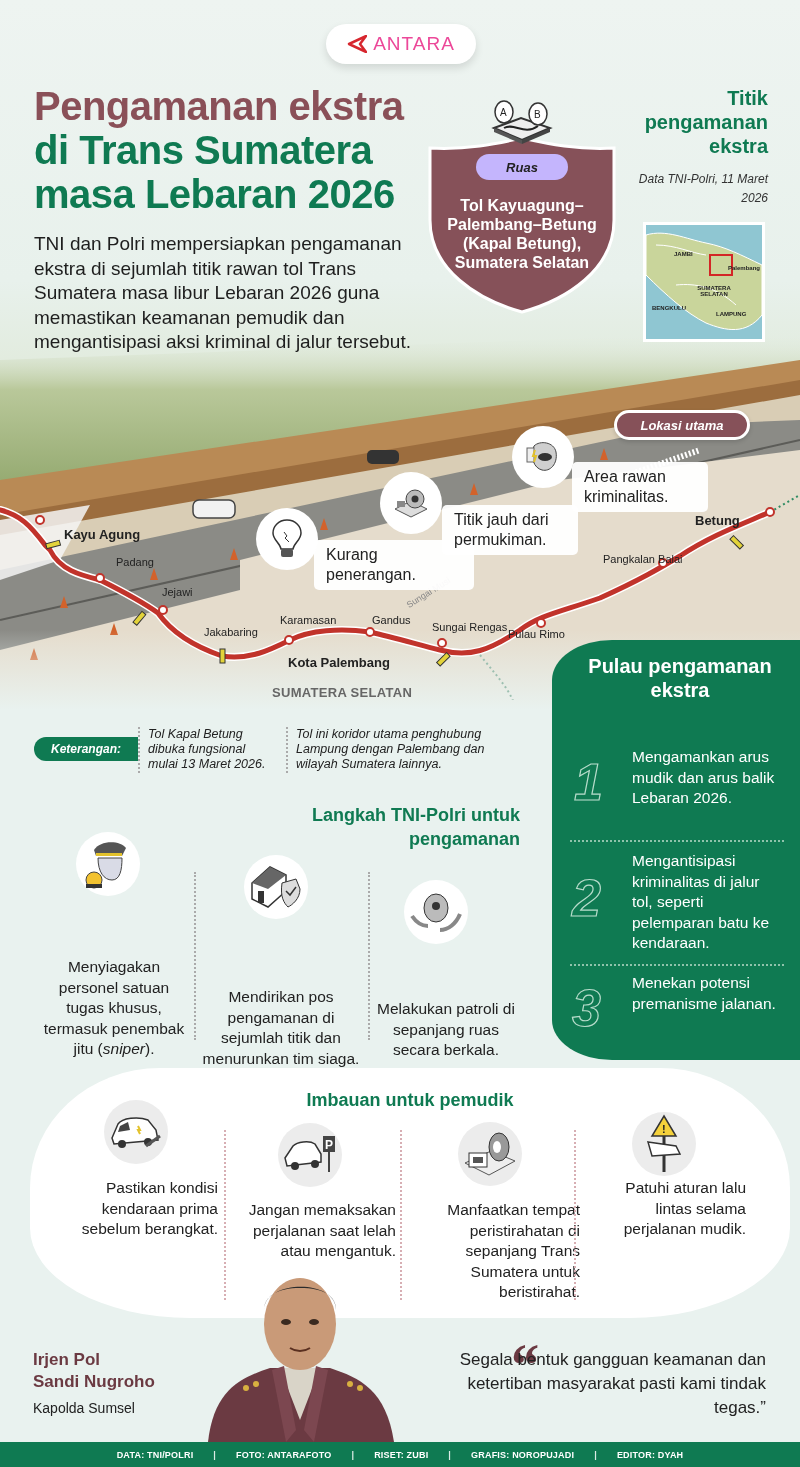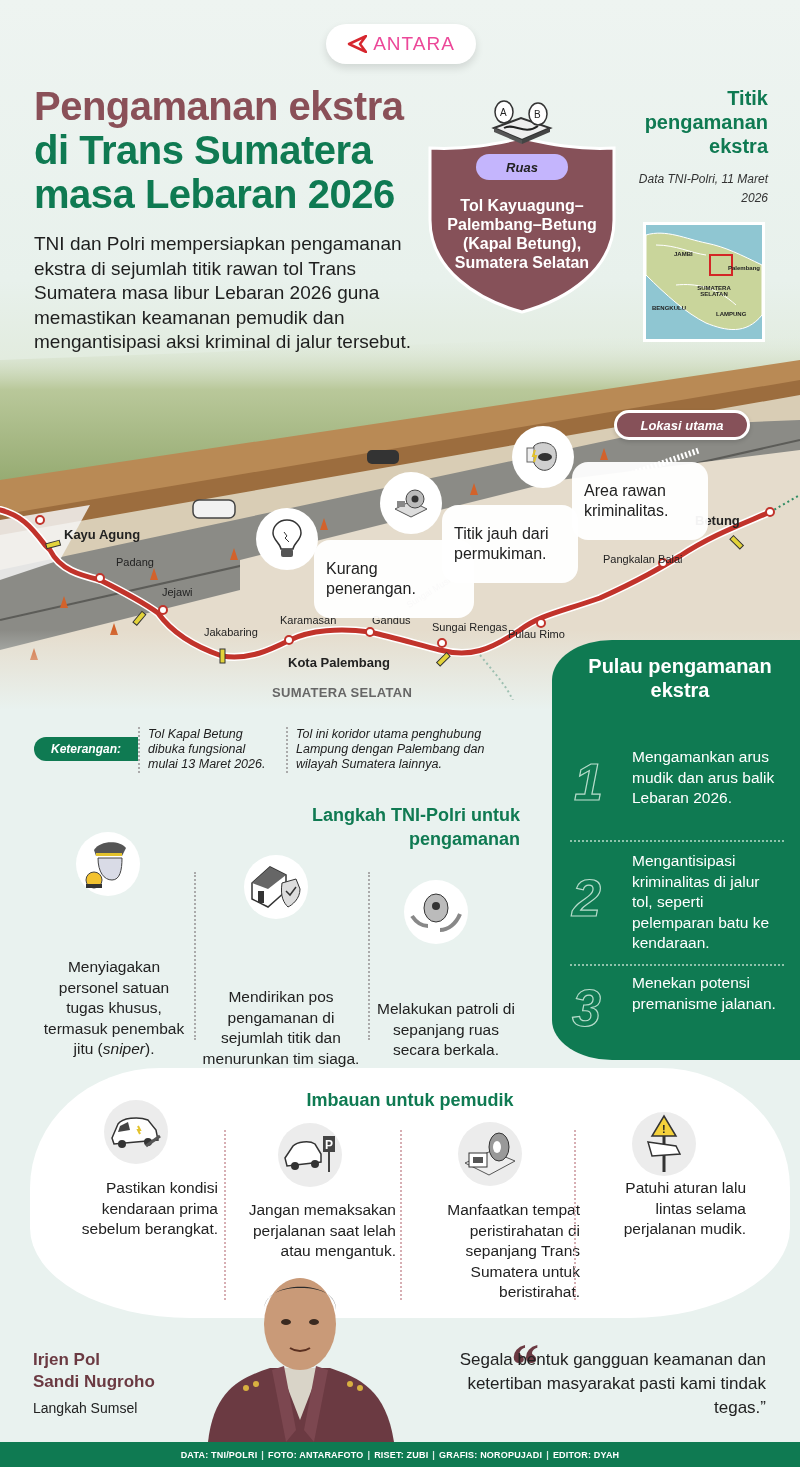--- a/index.html
+++ b/index.html
@@ -45,21 +45,21 @@
     .mm-label { position:absolute; font-size:6px; font-weight:bold; color:#222; font-family:"Liberation Sans", sans-serif; }
 
     
     .place { font-size:11px; color:#222; white-space:nowrap; }
     .place.bold { font-weight:bold; font-size:13px; }
     .region { font-weight:bold; font-size:13px; color:#666; letter-spacing:0.3px; }
     .river { font-size:9px; color:#888; transform:rotate(-32deg); transform-origin:left bottom; }
 
     
     .bubble-circle { width:62px; height:62px; border-radius:50%; background:#fff; display:flex; align-items:center; justify-content:center; }
-    .bubble-text { background:rgba(255,255,255,.95); border-radius:16px; padding:19px 12px; font-size:16px; line-height:20px; color:#222; white-space:nowrap; }
+    .bubble-text { background:rgba(255,255,255,.95); border-radius:5px; padding:5px 12px; font-size:16px; line-height:20px; color:#222; white-space:nowrap; }
 
     .lokasi-pill { left:614px; top:410px; width:136px; height:30px; background:#865159; border:3px solid #fff; border-radius:16px;
       color:#fff; font-style:italic; font-weight:bold; font-size:13px; display:flex; align-items:center; justify-content:center; box-shadow:0 2px 4px rgba(0,0,0,.15); }
 
     
     .ket-pill { left:34px; top:737px; width:104px; height:24px; background:#0f7a52; border-radius:12px 0 0 12px; color:#fff; font-style:italic; font-weight:bold; font-size:12px;
       display:flex; align-items:center; justify-content:center; }
     .ket-text { font-style:italic; font-size:12.5px; line-height:15px; color:#222; }
     .vdots { border-left:2px dotted #aaa; }
 
@@ -83,21 +83,21 @@
     .pink-dots { border-left:2px dotted #d7aeb3; }
 
     
     .person-name { left:33px; top:1349px; color:#6b3a42; font-weight:bold; font-size:17px; line-height:22px; }
     .person-role { left:33px; top:1400px; font-size:14px; color:#222; }
     .portrait { left:200px; top:1270px; width:200px; height:172px; }
     .quote-mark { left:508px; top:1340px; font-size:60px; font-weight:bold; font-style:italic; color:#6b3a42; line-height:50px; font-family:"Liberation Serif", serif; }
     .quote-text { left:440px; top:1348px; width:326px; text-align:right; font-size:17px; line-height:24px; color:#222; }
 
     
-    .footer { left:0; top:1442px; width:800px; height:25px; background:#0f7a52; display:flex; align-items:center; justify-content:center; gap:4px;
+    .footer { left:0; top:1442px; width:800px; height:25px; background:#0f7a52; display:flex; align-items:center; justify-content:center; gap:20px;
       color:#fff; font-weight:bold; font-size:9px; letter-spacing:0.2px; }
     .footer .sep { opacity:.85; }
   </style>
 </head>
 <body>
 
 <div class="abs bg-top"></div>
 <div class="abs bg-mid"></div>
 
 <div class="abs scene">
@@ -404,21 +404,21 @@
     <circle cx="46" cy="118" r="3" fill="#d8b040"></circle>
       <circle cx="56" cy="114" r="3" fill="#d8b040"></circle>
     <circle cx="150" cy="114" r="3" fill="#d8b040"></circle>
       <circle cx="160" cy="118" r="3" fill="#d8b040"></circle>
   </svg>
 </div>
 <div class="abs person-name">
   <div>Irjen Pol</div>
   <div>Sandi Nugroho</div>
 </div>
-<div class="abs person-role">Langkah Sumsel</div>
+<div class="abs person-role">Kapolda Sumsel</div>
 
 <div class="abs quote-mark">“</div>
 <div class="abs quote-text">Segala bentuk gangguan keamanan dan ketertiban masyarakat pasti kami tindak tegas.”</div>
 
 <div class="abs footer">
   <span>DATA: TNI/POLRI</span>
   <span class="sep">|</span>
   <span>FOTO: ANTARAFOTO</span>
   <span class="sep">|</span>
   <span>RISET: ZUBI</span>

